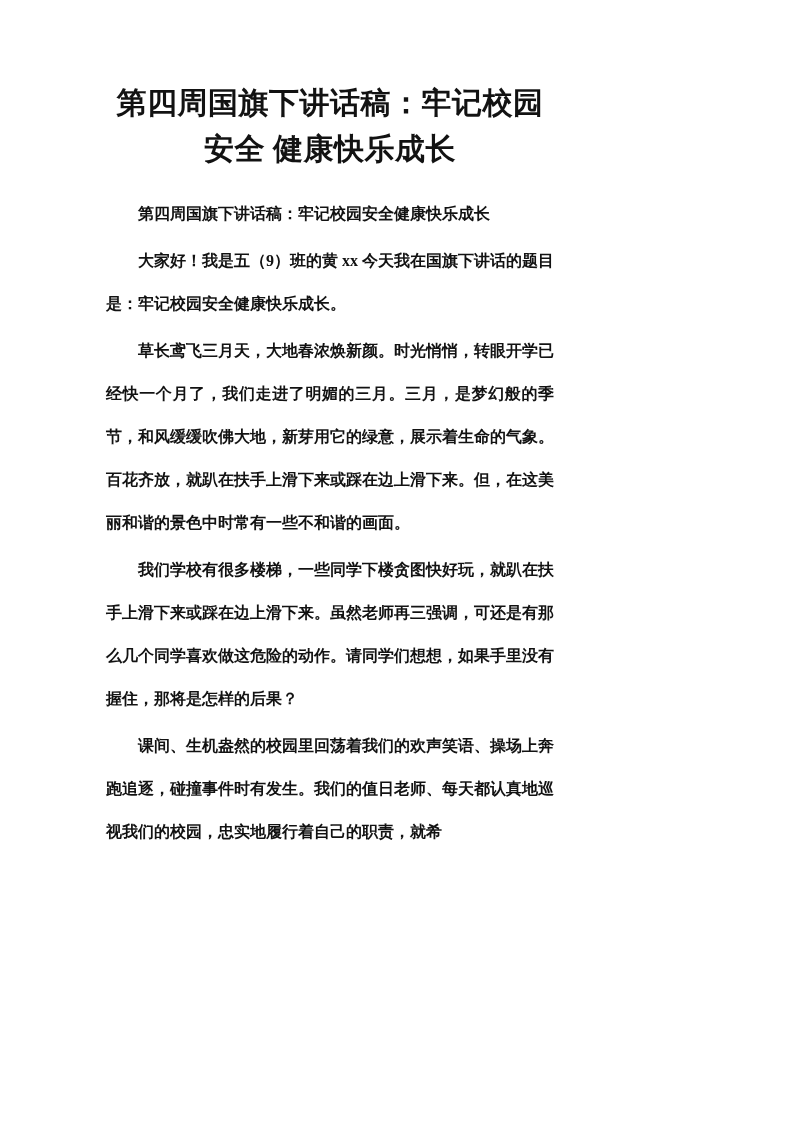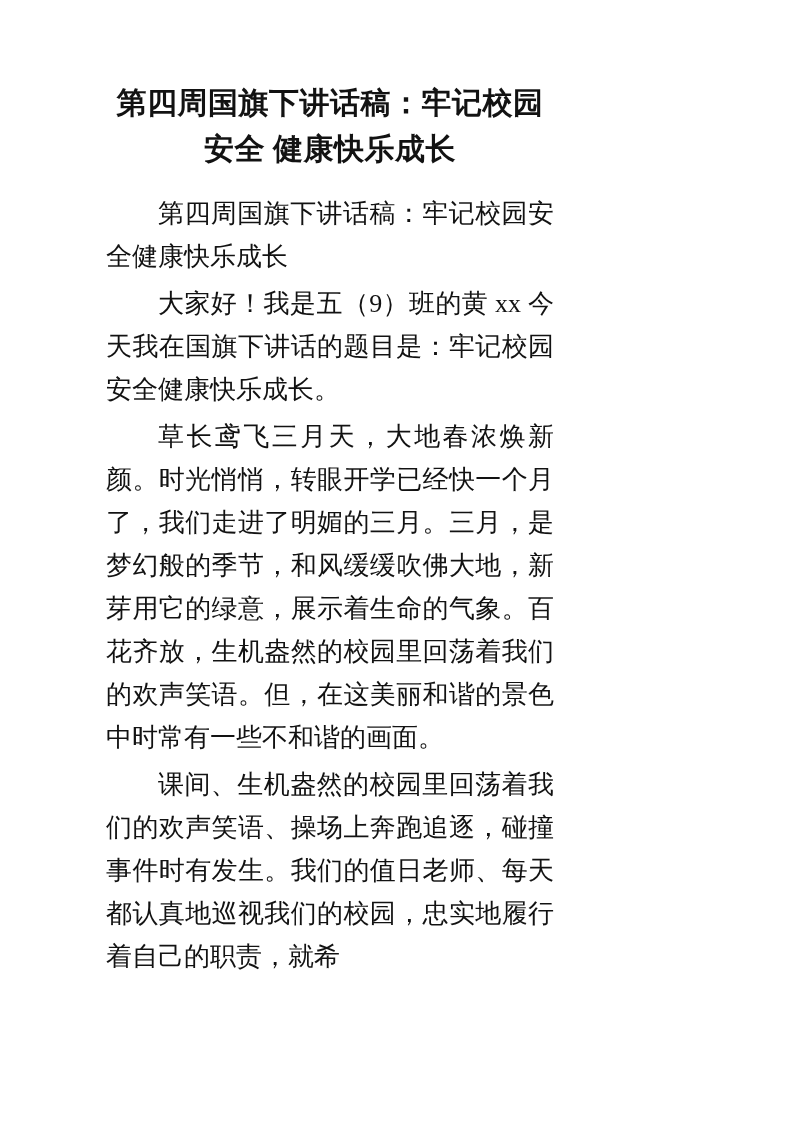--- a/index.html
+++ b/index.html
@@ -24,36 +24,38 @@
   .doc-title {
     margin: 0 0 20px 0;
     font-size: 30px;
     line-height: 46px;
     font-weight: 700;
     text-align: center;
     letter-spacing: 0.5px;
   }
   .doc-paragraph {
     margin: 0 0 4px 0;
-    font-size: 26px;
+    font-size: 16px;
     line-height: 43px;
     text-align: justify;
     text-justify: inter-ideograph;
     text-indent: 2em;
     word-break: break-all;
+    font-weight: bold;
   }
 </style>
 </head>
 <body>
 
 <div class="page">
   <h1 class="doc-title">第四周国旗下讲话稿：牢记校园安全 健康快乐成长</h1>
 
   <p class="doc-paragraph">第四周国旗下讲话稿：牢记校园安全健康快乐成长</p>
 
   <p class="doc-paragraph">大家好！我是五（9）班的黄 xx 今天我在国旗下讲话的题目是：牢记校园安全健康快乐成长。</p>
 
-  <p class="doc-paragraph">草长鸢飞三月天，大地春浓焕新颜。时光悄悄，转眼开学已经快一个月了，我们走进了明媚的三月。三月，是梦幻般的季节，和风缓缓吹佛大地，新芽用它的绿意，展示着生命的气象。百花齐放，生机盎然的校园里回荡着我们的欢声笑语。但，在这美丽和谐的景色中时常有一些不和谐的画面。</p>
+  <p class="doc-paragraph">草长鸢飞三月天，大地春浓焕新颜。时光悄悄，转眼开学已经快一个月了，我们走进了明媚的三月。三月，是梦幻般的季节，和风缓缓吹佛大地，新芽用它的绿意，展示着生命的气象。百花齐放，就趴在扶手上滑下来或踩在边上滑下来。但，在这美丽和谐的景色中时常有一些不和谐的画面。</p>
 
+  <p class="doc-paragraph">我们学校有很多楼梯，一些同学下楼贪图快好玩，就趴在扶手上滑下来或踩在边上滑下来。虽然老师再三强调，可还是有那么几个同学喜欢做这危险的动作。请同学们想想，如果手里没有握住，那将是怎样的后果？</p>
 
 
   <p class="doc-paragraph">课间、生机盎然的校园里回荡着我们的欢声笑语、操场上奔跑追逐，碰撞事件时有发生。我们的值日老师、每天都认真地巡视我们的校园，忠实地履行着自己的职责，就希</p>
 </div>
 
 </body></html>

